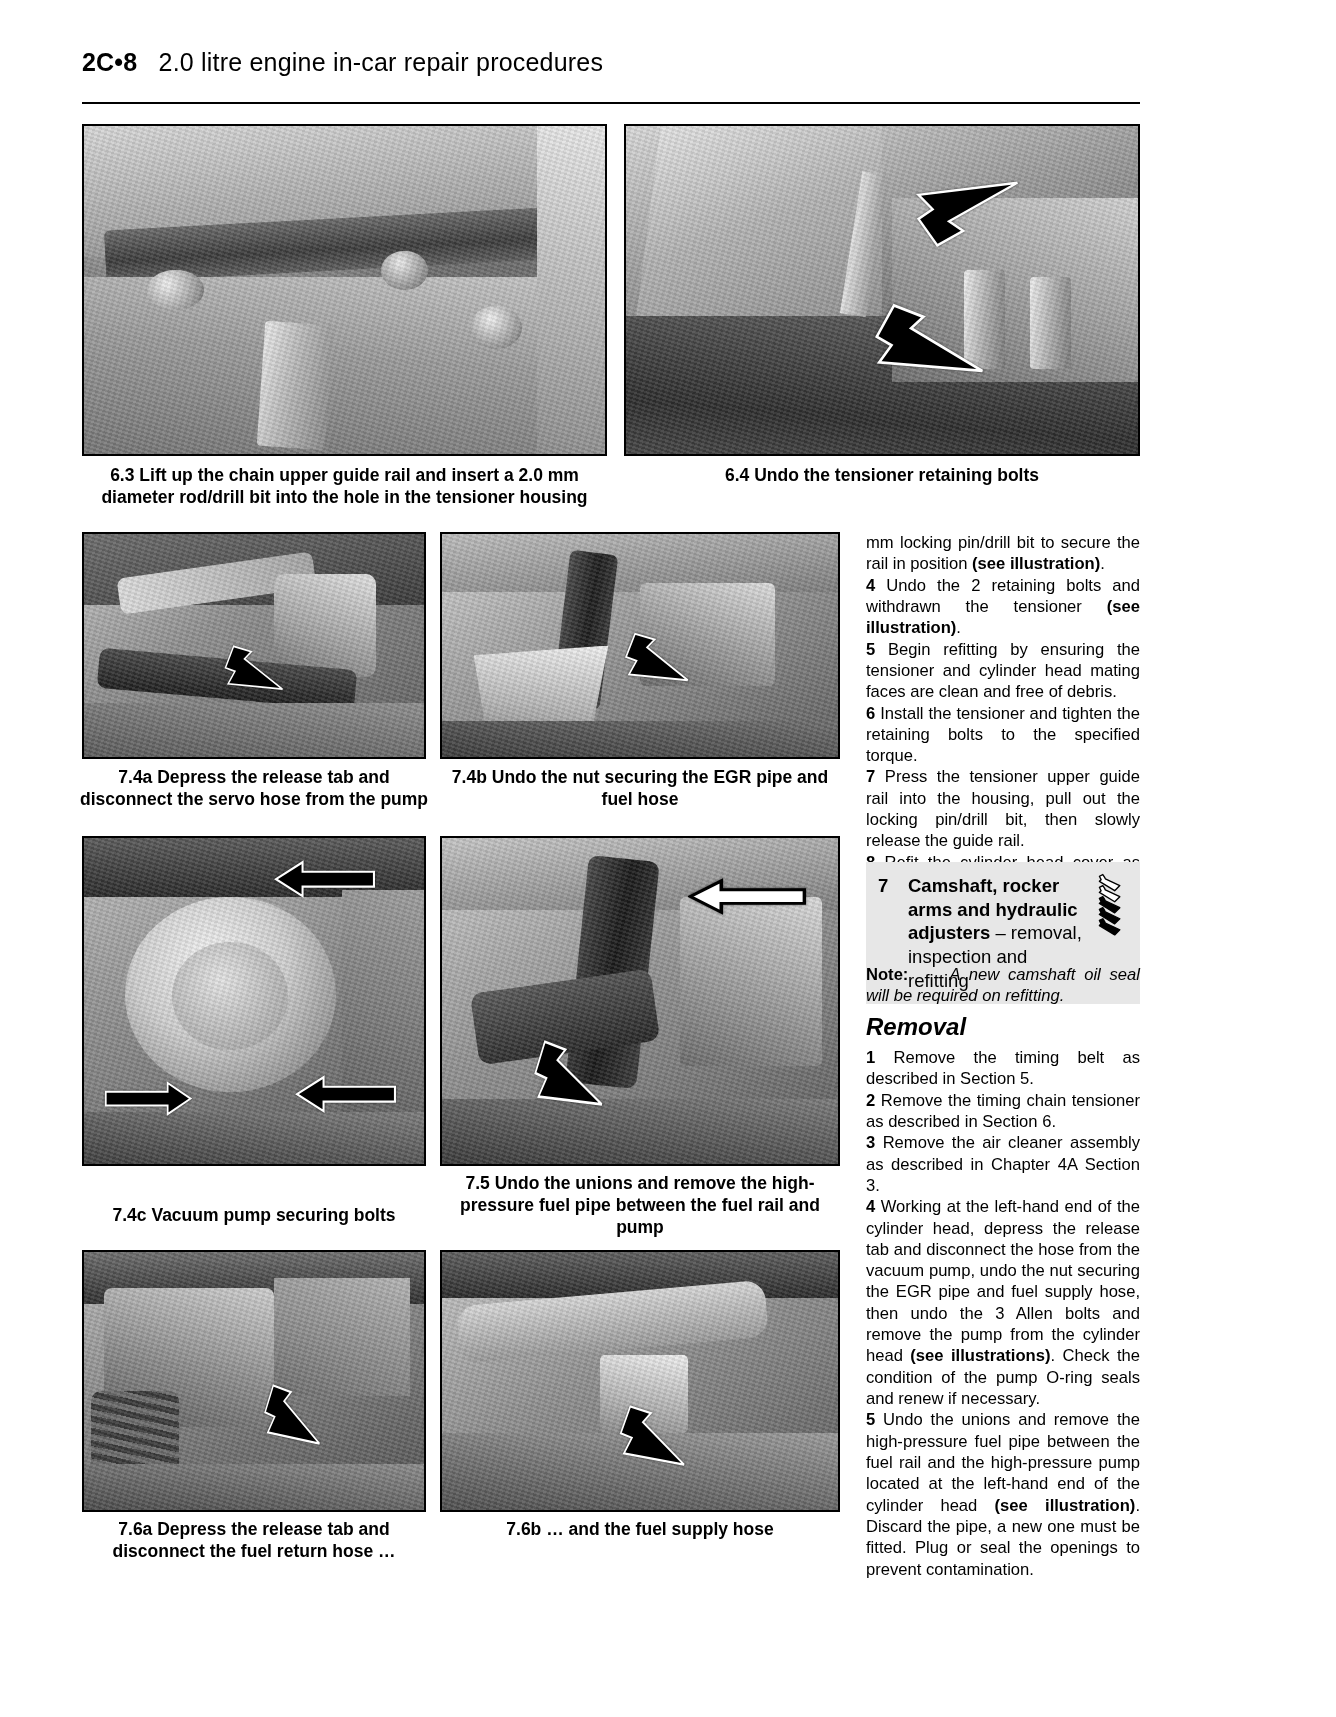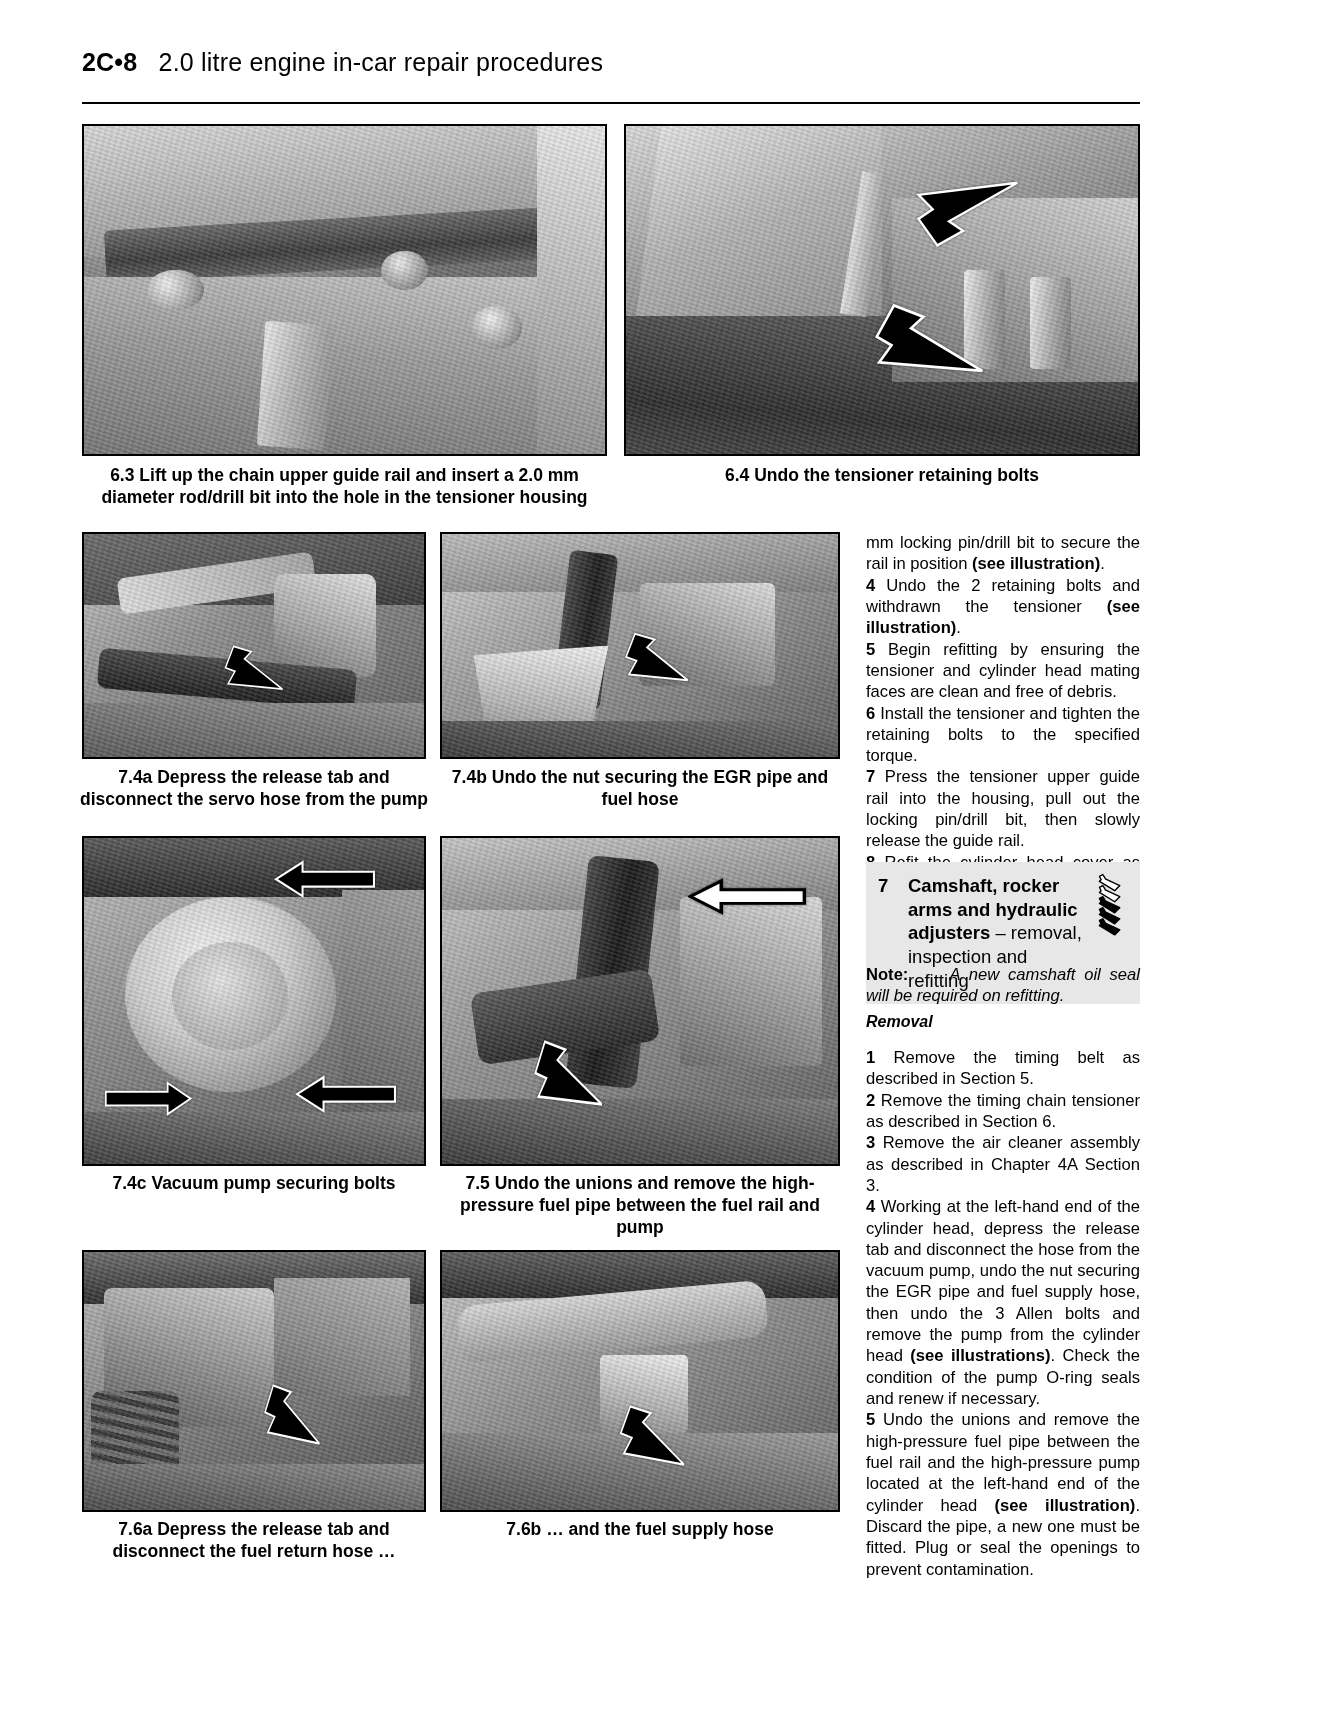--- a/index.html
+++ b/index.html
@@ -122,21 +122,21 @@
     left: 866px; width: 274px;
     font-size: 16.6px; line-height: 1.285;
   }
   .note-blk .note-lbl { font-weight: 700; font-style: normal; }
   .note-blk .note-txt { font-style: italic; margin-left: 33px; }
 
   .removal-head {
     position: absolute;
     left: 866px; width: 274px;
     font-weight: 700; font-style: italic;
-    font-size: 16px;
+    font-size: 24px;
   }
 </style>
 </head>
 <body>
 
 <div class="page">
 
   <div class="page-header">
     <span class="folio">2C•8</span>
     <span style="display:inline-block;width:14px"></span><span class="title">2.0 litre engine in-car repair procedures</span>
@@ -258,21 +258,21 @@
         <polygon points="2,20 28,4 28,13 98,13 98,27 28,27 28,36" fill="#000" stroke="#fff" stroke-width="2"></polygon>
       </svg>
       <svg class="arrow" style="left:62%;top:72%;width:30%;height:13%;" viewBox="0 0 100 40" preserveAspectRatio="none">
         <polygon points="2,20 28,4 28,13 98,13 98,27 28,27 28,36" fill="#000" stroke="#fff" stroke-width="2"></polygon>
       </svg>
       <svg class="arrow" style="left:6%;top:74%;width:26%;height:12%;" viewBox="0 0 100 40" preserveAspectRatio="none">
         <polygon points="98,20 72,4 72,13 2,13 2,27 72,27 72,36" fill="#000" stroke="#fff" stroke-width="2"></polygon>
       </svg>
     </div>
   </div>
-  <div class="caption" style="left:82px; top:1172px; width:344px;">7.4c Vacuum pump securing bolts</div>
+  <div class="caption" style="left:82px; top:1204px; width:344px;">7.4c Vacuum pump securing bolts</div>
 
   <div class="photo" style="left:440px; top:836px; width:400px; height:330px;">
     <div class="ph-inner" style="background:
         linear-gradient(155deg,#d0d0d0 0%, #939393 45%, #5a5a5a 100%);">
       <div style="position:absolute;left:0;top:0;width:100%;height:22%;
            background:linear-gradient(175deg,#c6c6c6,#7f7f7f);"></div>
       <div style="position:absolute;left:34%;top:6%;width:18%;height:70%;
            background:linear-gradient(95deg,#4a4a4a,#1a1a1a 50%,#3d3d3d);transform:rotate(6deg);border-radius:10px;"></div>
       <div style="position:absolute;left:8%;top:44%;width:46%;height:22%;
            background:linear-gradient(175deg,#5b5b5b,#262626);transform:rotate(-8deg);border-radius:12px;"></div>

